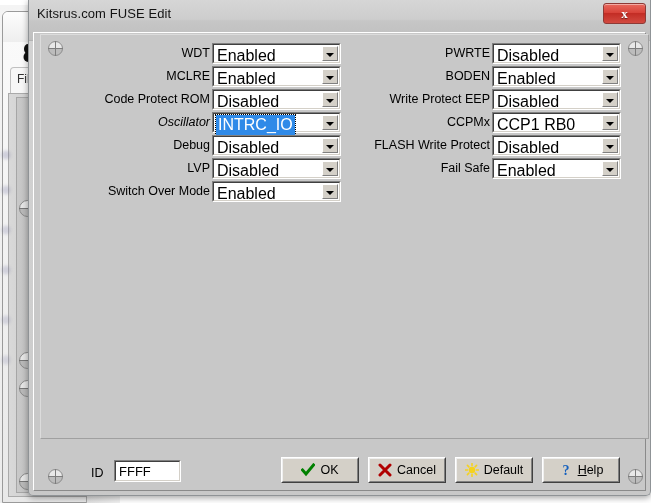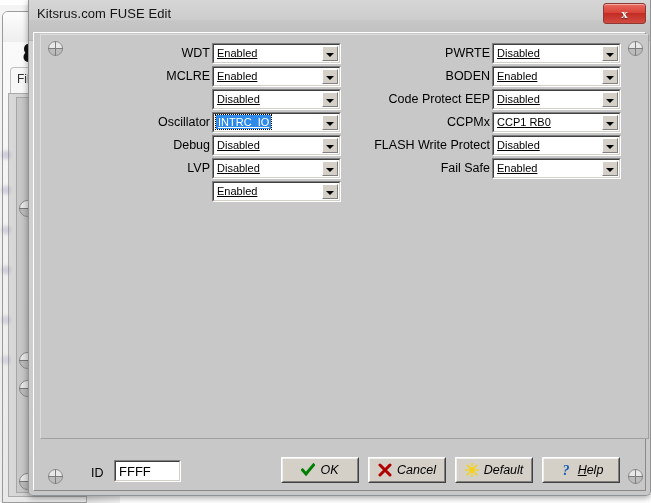--- a/index.html
+++ b/index.html
@@ -225,24 +225,23 @@
     width: 127px; height: 19px;
     background: #ffffff;
     border-top: 1px solid #404040;
     border-left: 1px solid #404040;
     border-right: 1px solid #d4d0c8;
     border-bottom: 1px solid #d4d0c8;
   }
   .combo-text {
     position: absolute;
     left: 3px; top: 2px;
-    font-size: 11px;
+    font-size: 16px;
     color: #000000;
     white-space: nowrap;
-    text-decoration: underline;
   }
   .combo.focused .combo-inner { background: #ffffff; }
   .combo.focused .combo-text {
     left: 2px; top: 1px;
     padding: 1px 2px;
     background: #2f8ae8;
     color: #ffffff;
     outline: 1px dotted #000000;
   }
   .combo-arrow {
@@ -303,21 +302,20 @@
   .btn {
     position: absolute;
     top: 422px;
     width: 78px; height: 26px;
     background: #d4d0c8;
     border-top: 1px solid #ffffff;
     border-left: 1px solid #ffffff;
     border-right: 1px solid #404040;
     border-bottom: 1px solid #404040;
     cursor: pointer;
-    font-style: italic;
   }
   .btn-in {
     position: absolute;
     left: 0; top: 0;
     width: 76px; height: 24px;
     border-top: 1px solid #efefef;
     border-left: 1px solid #efefef;
     border-right: 1px solid #808080;
     border-bottom: 1px solid #808080;
     display: flex;
@@ -397,30 +395,31 @@
         <div class="flabel" style="right:131px;">MCLRE</div>
         <div class="combo" style="right:0;">
           <div class="combo-inner">
             <div class="combo-text">Enabled</div>
           </div>
           <div class="combo-arrow"></div>
         </div>
       </div>
 
       <div class="row" style="left:40px; top:54px; width:260px;">
+        <div class="flabel" style="right:131px;">Code Protect ROM</div>
         <div class="combo" style="right:0;">
           <div class="combo-inner">
             <div class="combo-text">Disabled</div>
           </div>
           <div class="combo-arrow"></div>
         </div>
       </div>
 
       <div class="row" style="left:40px; top:77px; width:260px;">
-        <div class="flabel" style="right:131px;">Oscillator</div>
+        <div class="flabel" style="right:131px;font-style:italic;">Oscillator</div>
         <div class="combo focused" style="right:0;">
           <div class="combo-inner">
             <div class="combo-text">INTRC_IO</div>
           </div>
           <div class="combo-arrow"></div>
         </div>
       </div>
 
       <div class="row" style="left:40px; top:100px; width:260px;">
         <div class="flabel" style="right:131px;">Debug</div>
@@ -436,20 +435,21 @@
         <div class="flabel" style="right:131px;">LVP</div>
         <div class="combo" style="right:0;">
           <div class="combo-inner">
             <div class="combo-text">Disabled</div>
           </div>
           <div class="combo-arrow"></div>
         </div>
       </div>
 
       <div class="row" style="left:40px; top:146px; width:260px;">
+        <div class="flabel" style="right:131px;">Switch Over Mode</div>
         <div class="combo" style="right:0;">
           <div class="combo-inner">
             <div class="combo-text">Enabled</div>
           </div>
           <div class="combo-arrow"></div>
         </div>
       </div>
 
       <div class="row" style="left:320px; top:8px; width:260px;">
         <div class="flabel" style="right:131px;">PWRTE</div>
@@ -465,21 +465,21 @@
         <div class="flabel" style="right:131px;">BODEN</div>
         <div class="combo" style="right:0;">
           <div class="combo-inner">
             <div class="combo-text">Enabled</div>
           </div>
           <div class="combo-arrow"></div>
         </div>
       </div>
 
       <div class="row" style="left:320px; top:54px; width:260px;">
-        <div class="flabel" style="right:131px;">Code Protect EEP</div>
+        <div class="flabel" style="right:131px;">Write Protect EEP</div>
         <div class="combo" style="right:0;">
           <div class="combo-inner">
             <div class="combo-text">Disabled</div>
           </div>
           <div class="combo-arrow"></div>
         </div>
       </div>
 
       <div class="row" style="left:320px; top:77px; width:260px;">
         <div class="flabel" style="right:131px;">CCPMx</div>

